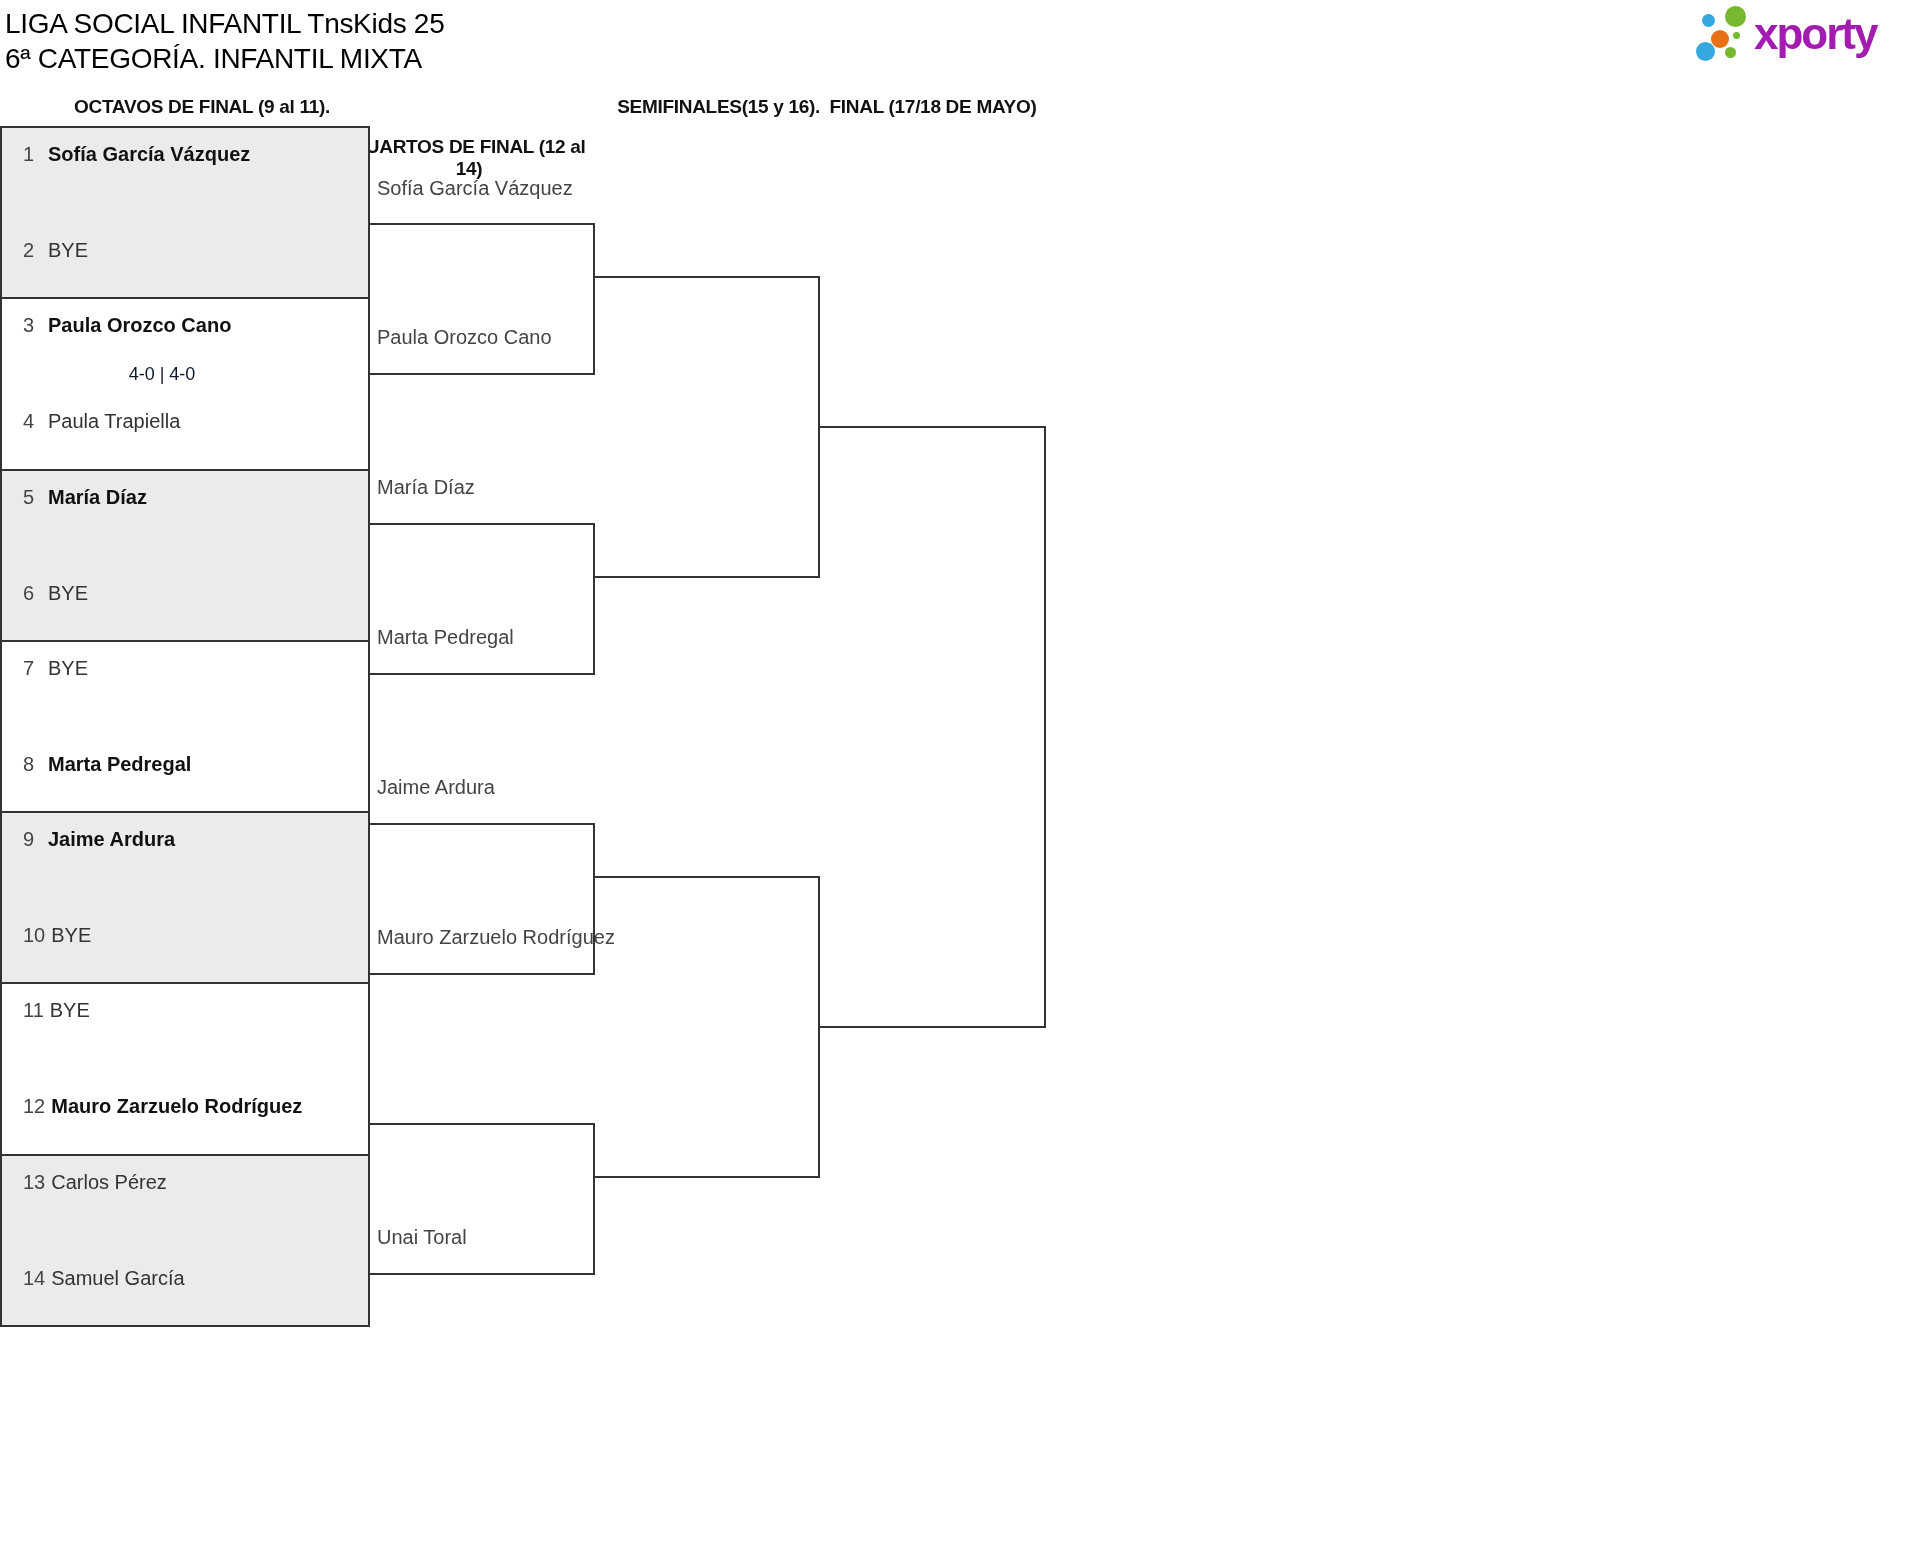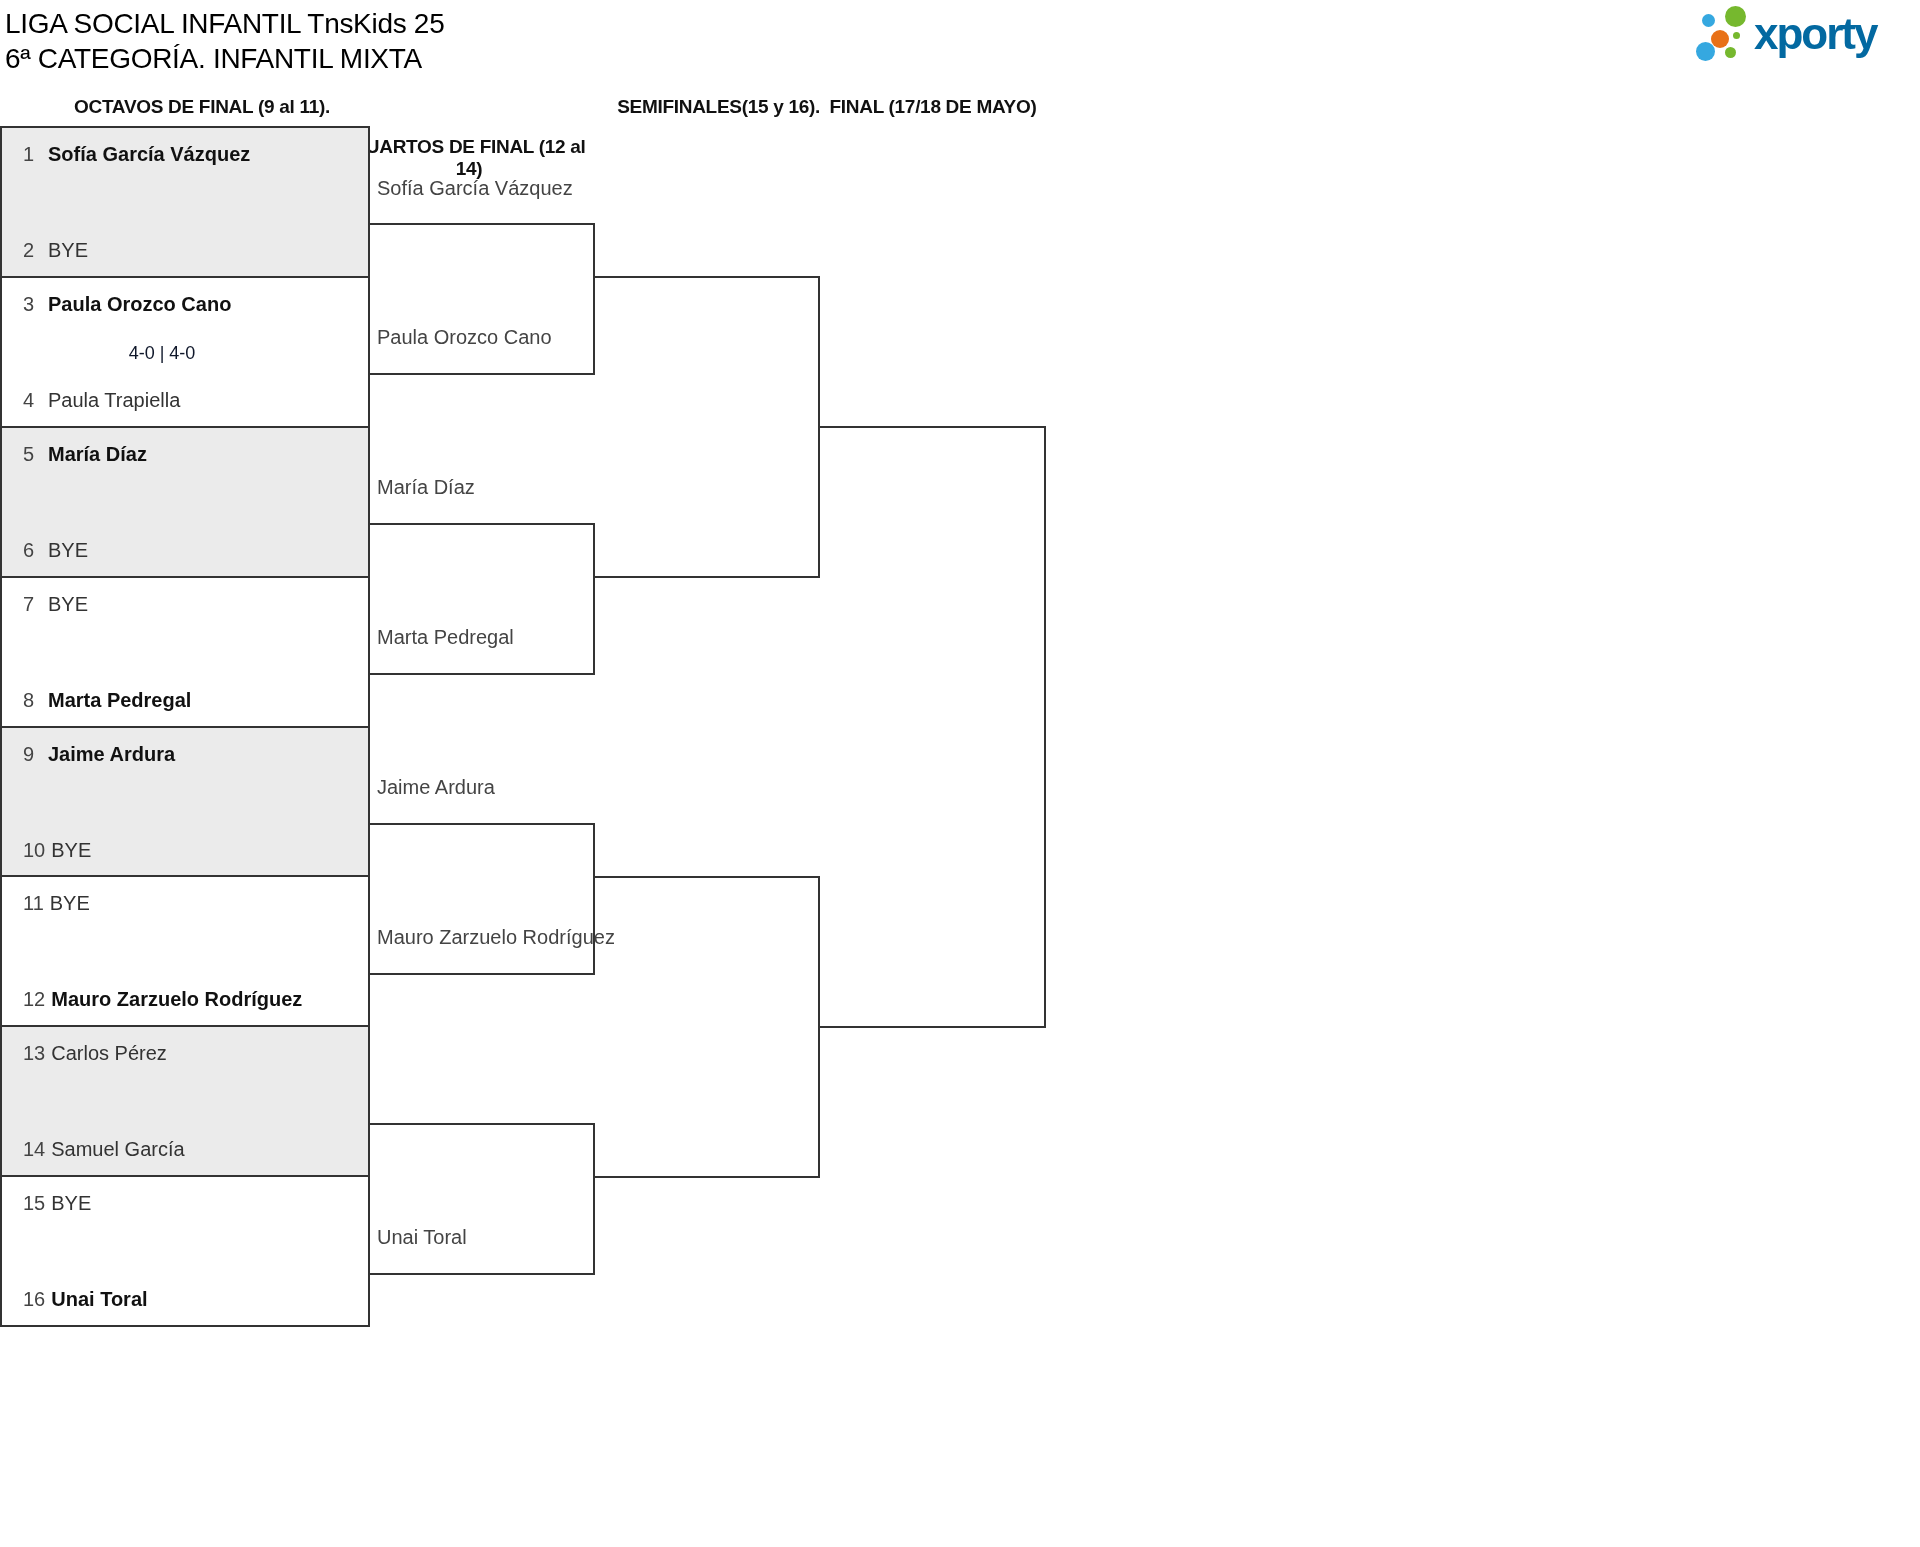--- a/index.html
+++ b/index.html
@@ -5,21 +5,21 @@
   html,body{margin:0;padding:0;background:#fff;}
   .canvas{position:relative;width:1920px;height:1547px;background:#fff;overflow:hidden;
           font-family:"Liberation Sans", sans-serif;color:#222;}
   .abs{position:absolute;}
 
   
   .title{left:5px;top:6px;font-size:28px;line-height:35px;font-weight:400;
          color:#000;letter-spacing:-0.3px;white-space:nowrap;}
 
   
-  .logo-text{left:1754px;top:10px;font-size:44px;font-weight:800;color:#0369a1;
+  .logo-text{left:1754px;top:10px;font-size:44px;font-weight:800;color:#a21caf;
              letter-spacing:-2px;line-height:48px;}
   .dot{position:absolute;border-radius:50%;}
 
   
   .rh{top:96px;font-size:19px;line-height:22px;font-weight:700;color:#111;
       text-align:center;letter-spacing:-0.3px;}
   .rh1{left:0;width:404px;}
   .rh2{left:344px;width:250px;margin-top:40px;}
   .rh3{left:595px;width:225px;white-space:nowrap;text-align:right;}
   .rh4{left:820px;width:226px;white-space:nowrap;}
@@ -134,28 +134,20 @@
 
     <div class="match gray">
       <div class="slot sA">
         <span class="num">13</span><span class="pname">Carlos Pérez</span>
       </div>
       <div class="slot sB">
         <span class="num">14</span><span class="pname">Samuel García</span>
       </div>
     </div>
 
-    <div class="match">
-      <div class="slot sA">
-        <span class="num">15</span><span class="pname">BYE</span>
-      </div>
-      <div class="slot sB winner">
-        <span class="num">16</span><span class="pname">Unai Toral</span>
-      </div>
-    </div>
   </div>
 
   <div class="abs qfbox" style="top:223px;"></div>
   <div class="abs qfbox" style="top:523px;"></div>
   <div class="abs qfbox" style="top:823px;"></div>
   <div class="abs qfbox" style="top:1123px;"></div>
 
   <div class="abs advname" style="top:176px;">Sofía García Vázquez</div>
   <div class="abs advname" style="top:325px;">Paula Orozco Cano</div>
   <div class="abs advname" style="top:475px;">María Díaz</div>

